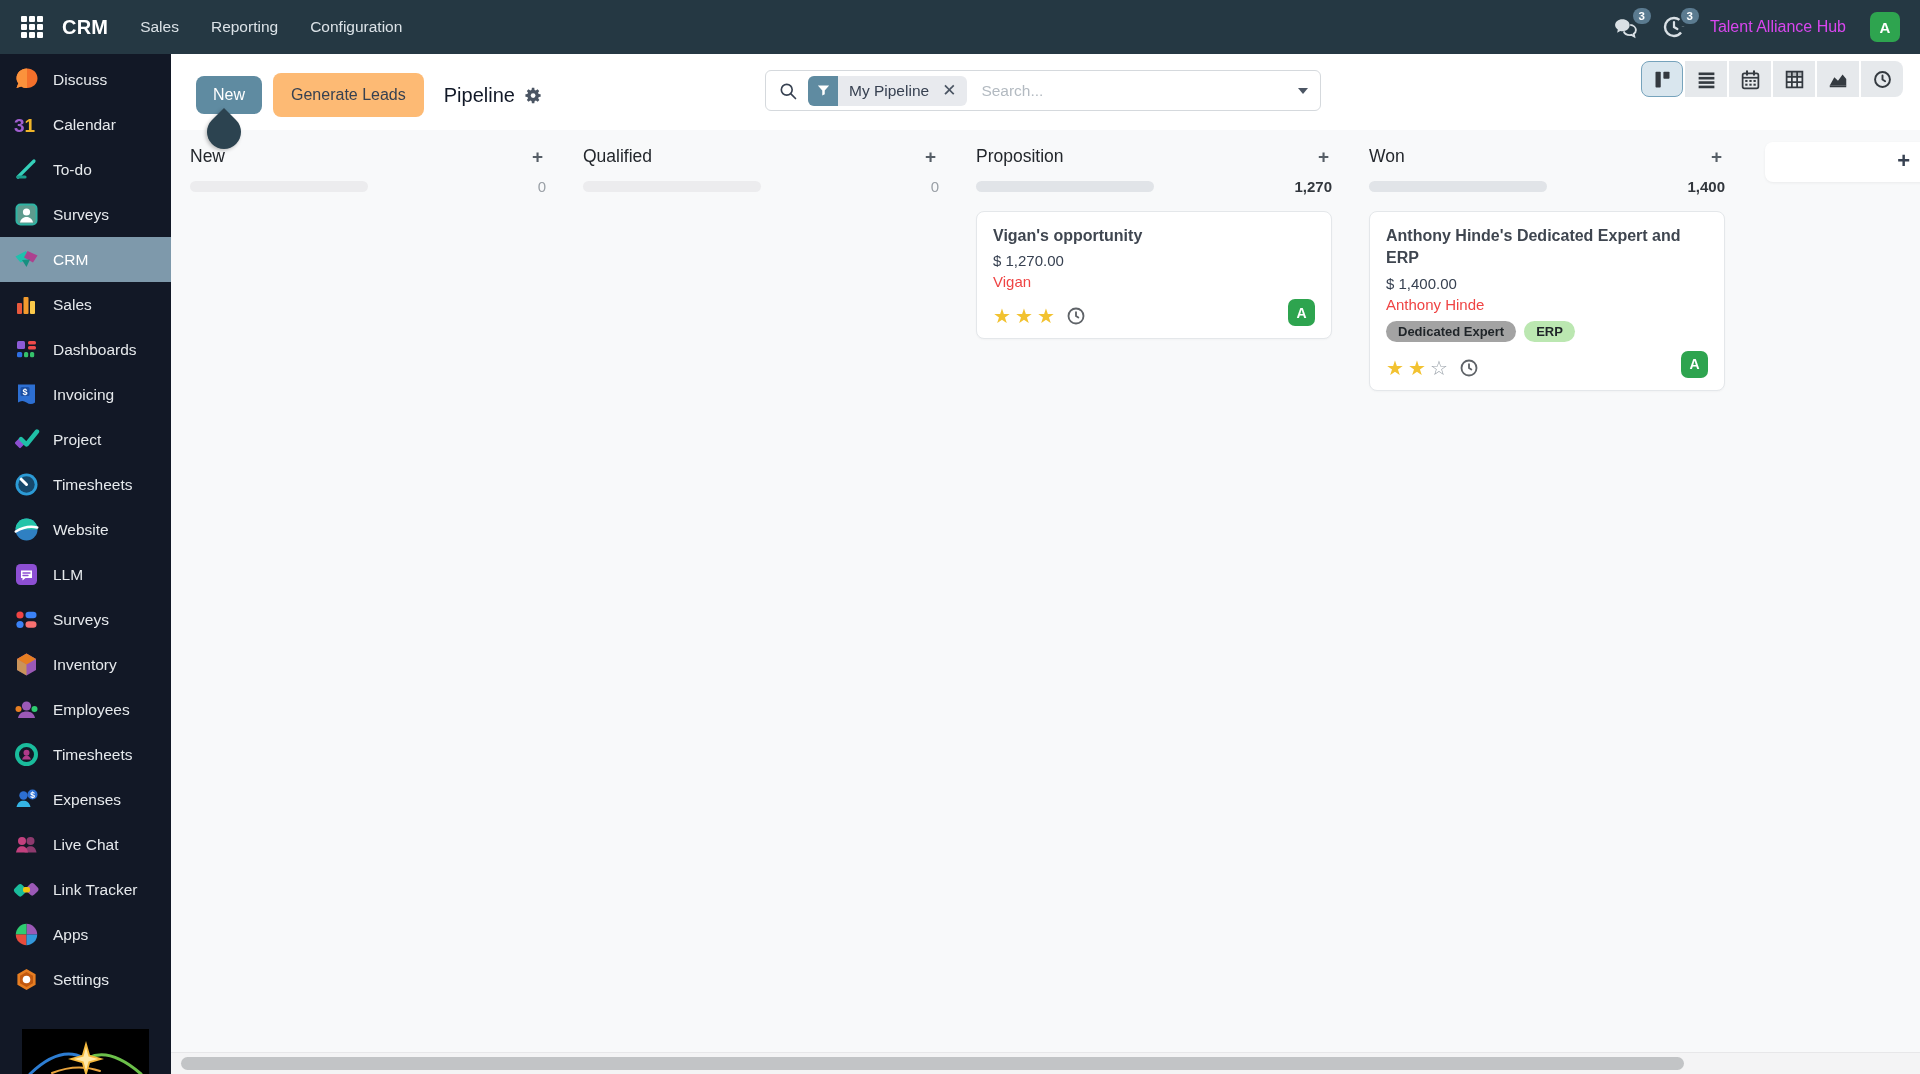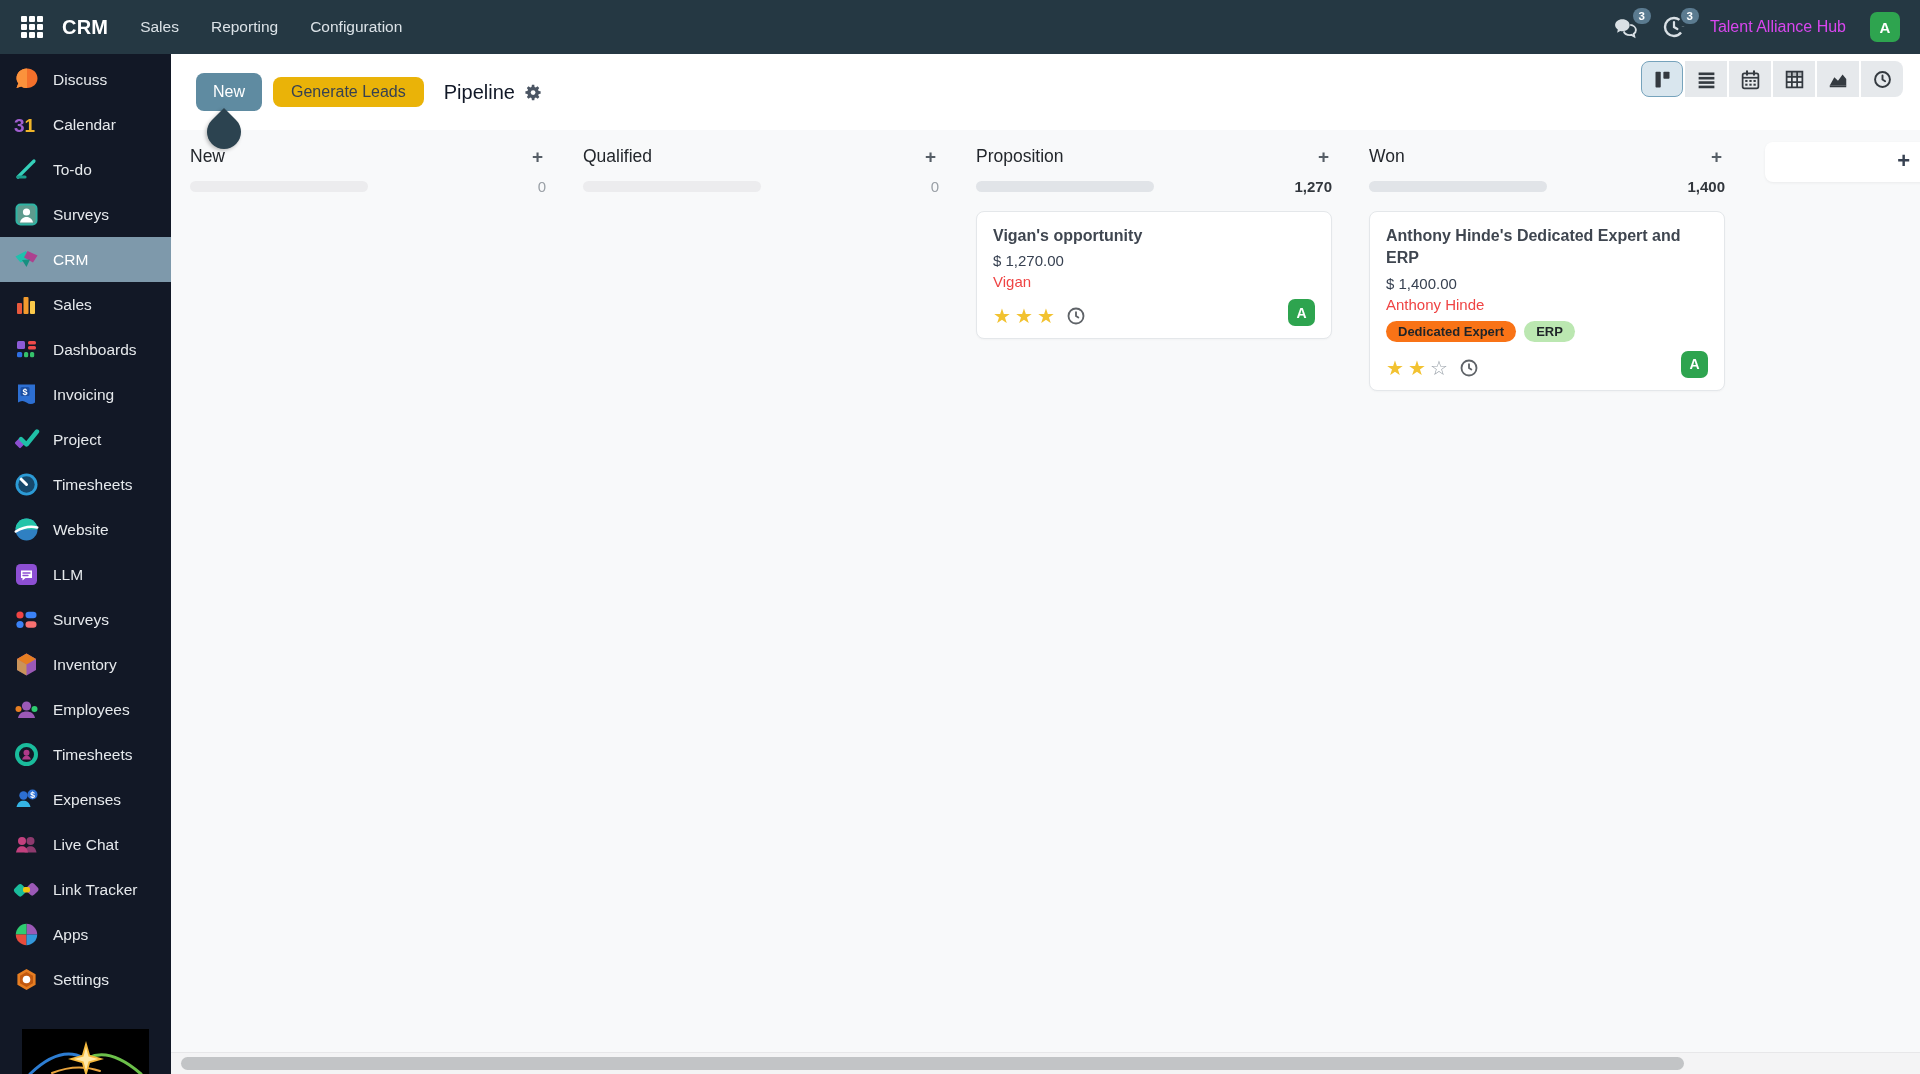--- a/index.html
+++ b/index.html
@@ -45,21 +45,21 @@
   
   .control-bar{
     position:absolute;left:171px;top:54px;right:0;height:76px;background:#fff;z-index:10;
   }
   .cp-left{position:absolute;left:25px;top:19px;display:flex;align-items:center;}
   .btn-new{
     background:#5f8ba1;color:#fff;border:none;border-radius:8px;height:38px;
     padding:0 17px;font-size:16px;font-family:inherit;cursor:pointer;
   }
   .btn-generate{
-    background:#eab308;color:#374151;border:none;border-radius:8px;height:30px;
+    background:#fdba74;color:#374151;border:none;border-radius:8px;height:44px;
     padding:0 18px;font-size:16px;font-family:inherit;margin-left:11px;cursor:pointer;
   }
   .page-title{font-size:20px;color:#111827;font-weight:500;margin-left:20px;}
   .gear-btn{margin-left:9px;display:inline-flex;cursor:pointer;}
   .search-box{
     position:absolute;left:594px;top:16px;width:556px;height:41px;background:#fff;
     border:1px solid #d5d9dd;border-radius:6px;display:flex;align-items:center;
     padding:0 12px;box-sizing:border-box;
   }
   .search-facet{
@@ -423,20 +423,39 @@
     <button class="btn-generate">Generate Leads</button>
     <span class="page-title">Pipeline</span>
     <span class="gear-btn">
       <svg viewBox="0 0 24 24" width="19" height="19">
         <path d="M21 13.5v-3l-2.6-.5a6.7 6.7 0 0 0-.7-1.6l1.5-2.2-2.1-2.1-2.2 1.5c-.5-.3-1-.5-1.6-.7L13 2.3h-3l-.5 2.6c-.6.2-1.1.4-1.6.7L5.7 4.1 3.6 6.2l1.5 2.2c-.3.5-.5 1-.7 1.6l-2.6.5v3l2.6.5c.2.6.4 1.1.7 1.6l-1.5 2.2 2.1 2.1 2.2-1.5c.5.3 1 .5 1.6.7l.5 2.6h3l.5-2.6c.6-.2 1.1-.4 1.6-.7l2.2 1.5 2.1-2.1-1.5-2.2c.3-.5.5-1 .7-1.6z" fill="#4b5563"></path>
         <circle cx="11.5" cy="12" r="3" fill="#ffffff"></circle>
       </svg>
     </span>
   </div>
 
+  <div class="search-box">
+    <span style="display:inline-flex;">
+      <svg viewBox="0 0 24 24" width="20" height="20">
+        <circle cx="10.5" cy="10.5" r="6.5" fill="none" stroke="#374151" stroke-width="2"></circle>
+        <path d="M15.5 15.5 L21 21" stroke="#374151" stroke-width="2" stroke-linecap="round"></path>
+      </svg>
+    </span>
+    <span class="search-facet">
+      <span class="facet-funnel">
+        <svg viewBox="0 0 24 24" width="15" height="15">
+            <path d="M3 4h18l-7 8v6l-4 2v-8z" fill="#ffffff"></path>
+          </svg>
+      </span>
+      <span class="facet-label">My Pipeline</span>
+      <span class="facet-remove">✕</span>
+    </span>
+    <input class="search-input" value="" placeholder="Search..." style="">
+    <span class="search-caret"></span>
+  </div>
 
   <div class="view-switcher">
       <span class="view-btn active">
         <span style="display:inline-flex">
           <svg viewBox="0 0 24 24" width="21" height="21">
             <g fill="#343a40">
               <rect x="4" y="3" width="6" height="18" rx="1"></rect>
               <rect x="13" y="3" width="7" height="8" rx="1"></rect>
             </g>
           </svg>
@@ -562,21 +581,21 @@
         <div class="col-stats">
           <div class="col-bar" style="background: rgb(225, 228, 232);"></div>
           <span class="col-count">1,400</span>
         </div>
         <div class="col-cards">
           <div class="kcard">
             <div class="kcard-title">Anthony Hinde's Dedicated Expert and ERP</div>
             <div class="kcard-amount">$ 1,400.00</div>
             <div class="kcard-contact">Anthony Hinde</div>
             <div class="kcard-tags">
-              <span class="ktag" style="background: #f97316;">Dedicated Expert</span>
+              <span class="ktag" style="background: #a3a3a3;">Dedicated Expert</span>
               <span class="ktag" style="background: rgb(187, 231, 177);">ERP</span>
             </div>
             <div class="kcard-footer">
               <div class="kcard-left">
                 <span class="star filled">★</span>
                 <span class="star filled">★</span>
                 <span class="star empty">☆</span>
                 <span class="kclock">
                   <svg viewBox="0 0 24 24" width="20" height="20">
                     <circle cx="12" cy="12" r="9" fill="none" stroke="#5f6368" stroke-width="2.2"></circle>

